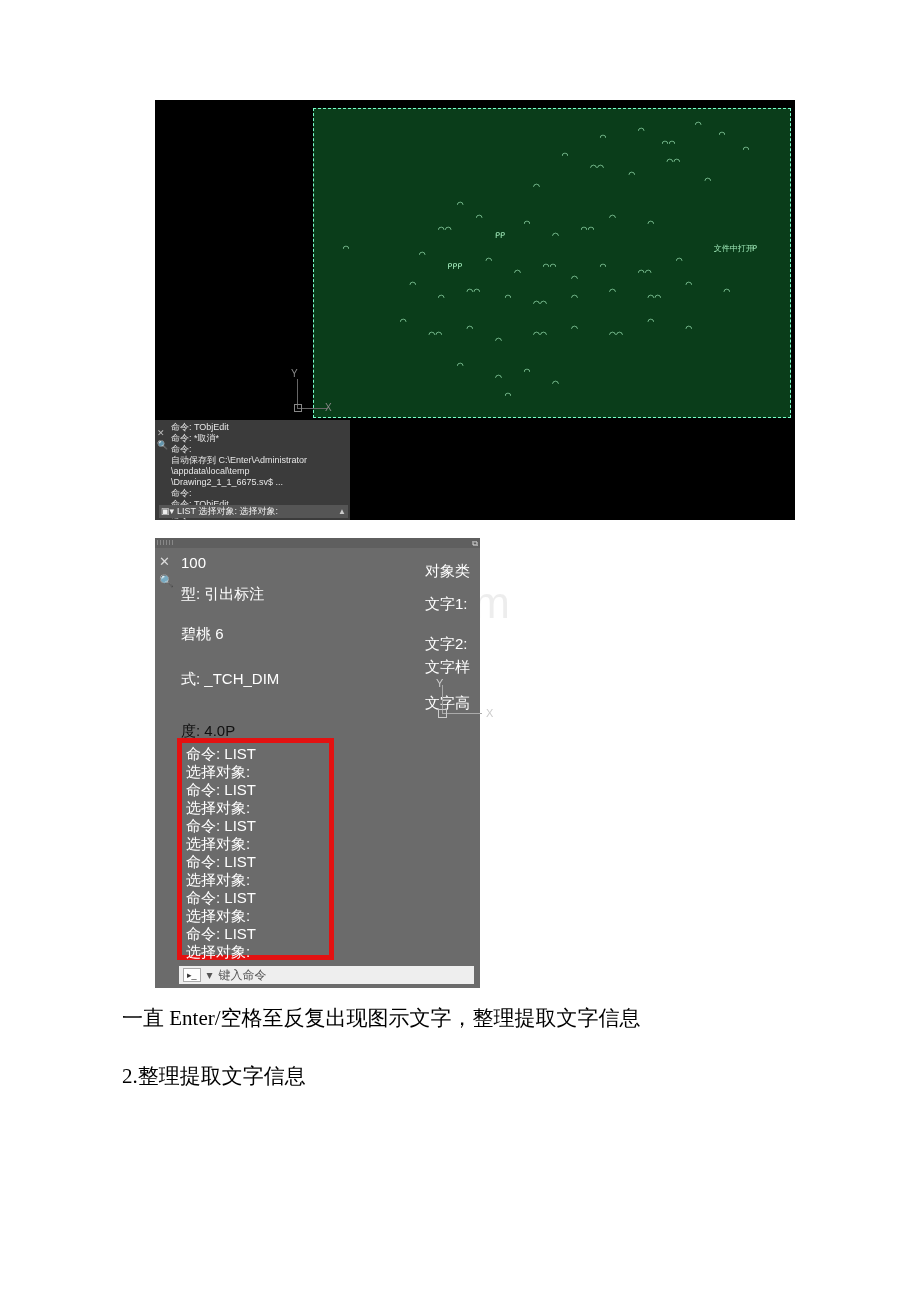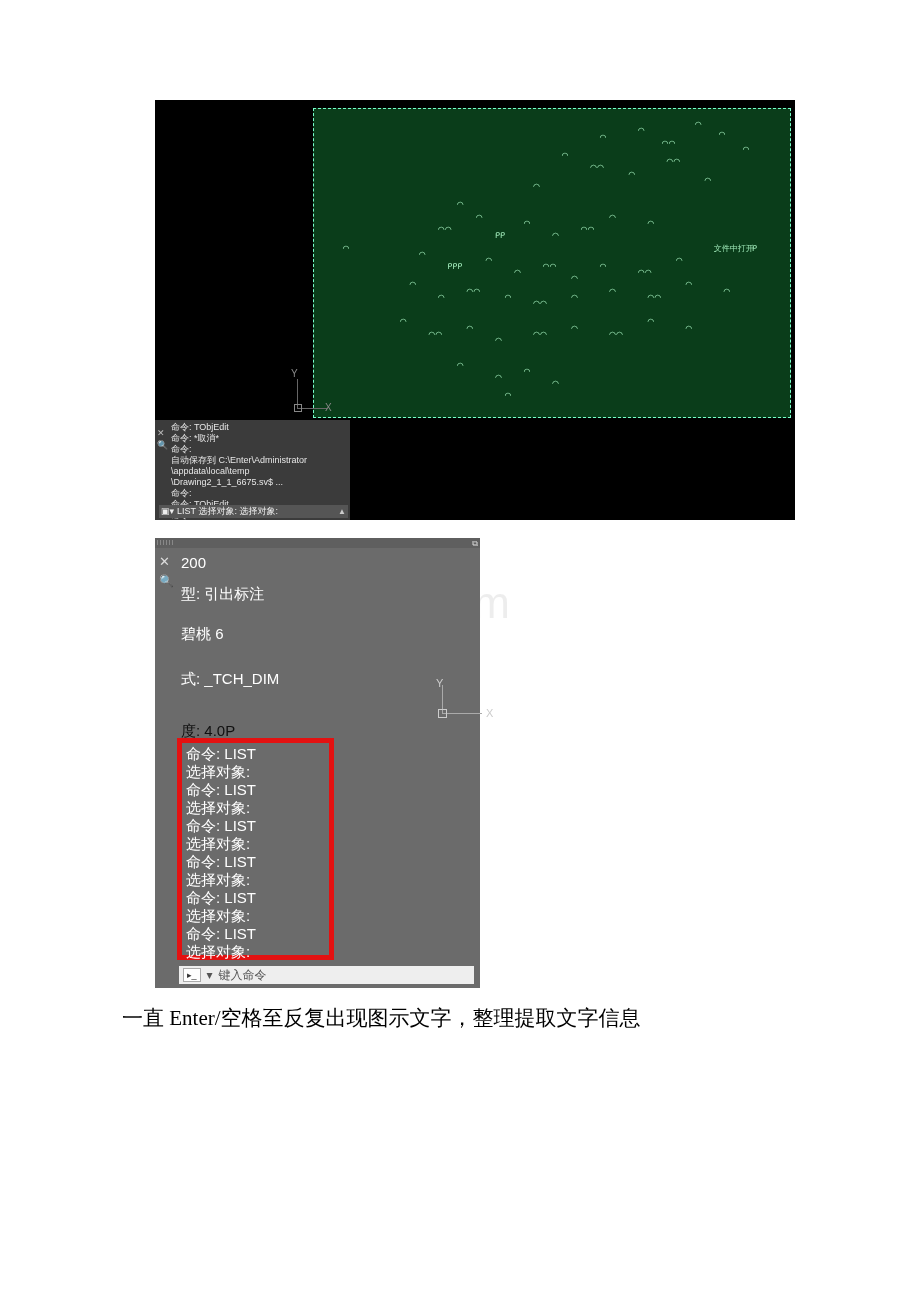--- a/index.html
+++ b/index.html
@@ -403,30 +403,40 @@
 
   <div class="cad2">
     <div class="topbar">
       <div class="grip"></div>
       <div class="restore">⧉</div>
     </div>
     <div class="close2">✕</div>
     <div class="lens2">🔍</div>
 
     <div class="textcol">
-      <div>200</div>
+      <div>100</div>
       <div style="height:8px"></div>
       <div>型:  引出标注</div>
       <div style="height:18px"></div>
       <div>碧桃 6</div>
       <div style="height:22px"></div>
       <div>式:  _TCH_DIM</div>
     </div>
     <div class="above-red">度: 4.0P</div>
 
+    <div class="rightcol">
+      <div>对象类</div>
+      <div style="height:10px"></div>
+      <div>文字1:</div>
+      <div style="height:18px"></div>
+      <div>文字2:</div>
+      <div>文字样</div>
+      <div style="height:14px"></div>
+      <div>文字高</div>
+    </div>
 
     <div class="axis2">
       <div class="yl"></div>
           <div class="xl"></div>
           <div class="bx"></div>
       <div class="yt">Y</div>
       <div class="xt">X</div>
     </div>
 
     <div class="redbox">
@@ -445,15 +455,16 @@
     </div>
 
     <div class="bottombar">
       <span class="chev">▸_</span>
       <span>▾</span>
       <span>键入命令</span>
     </div>
   </div>
 
   <p class="para">一直 Enter/空格至反复出现图示文字，整理提取文字信息</p>
+  <p class="para">2.整理提取文字信息</p>
 
 </div>
 </div>
 
 </body></html>

